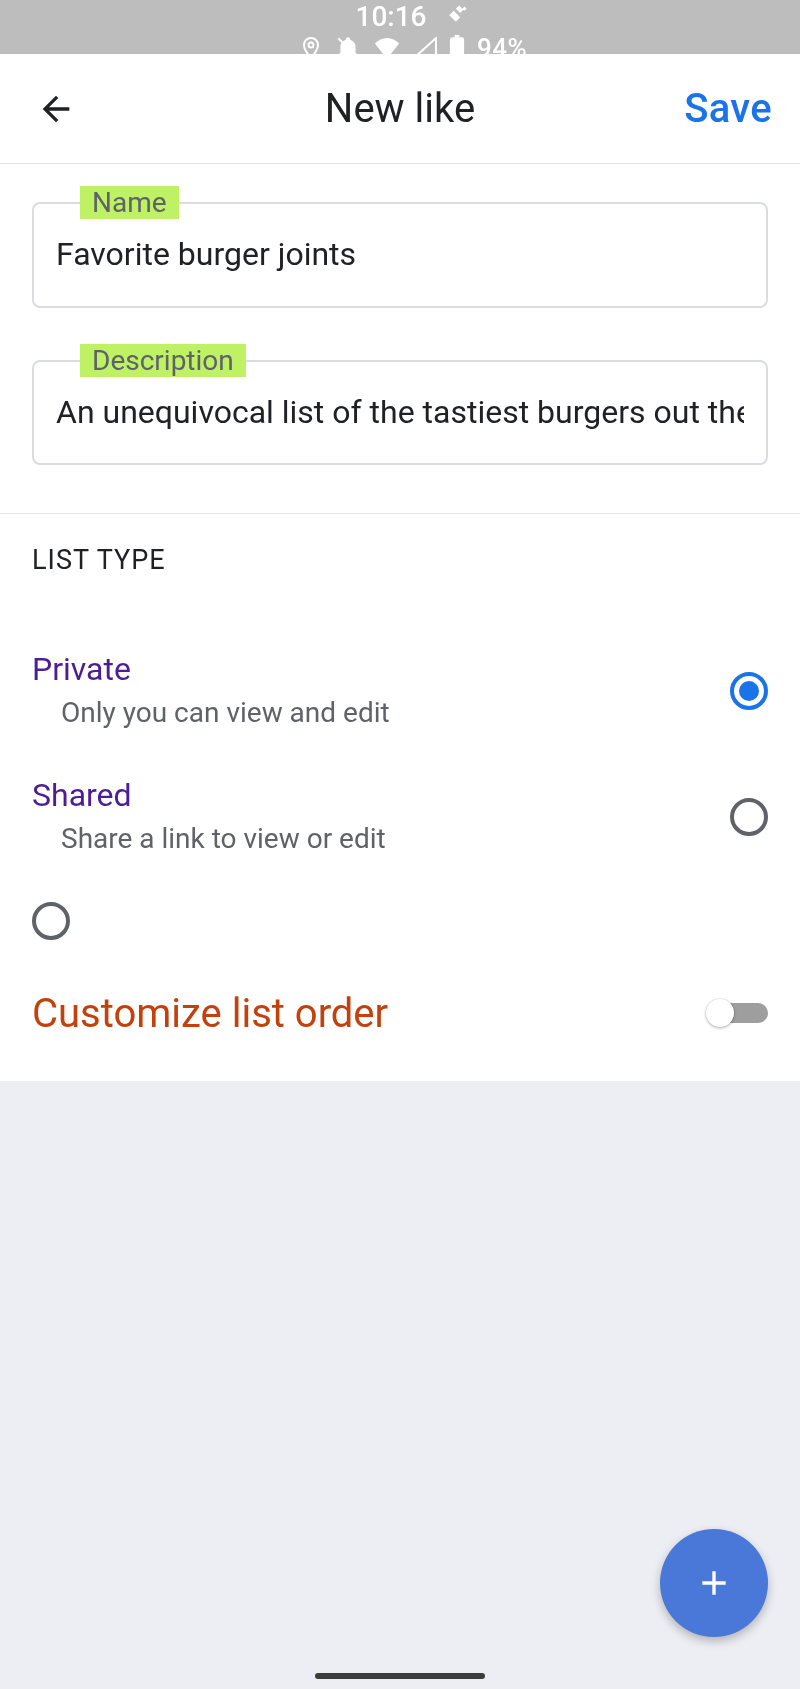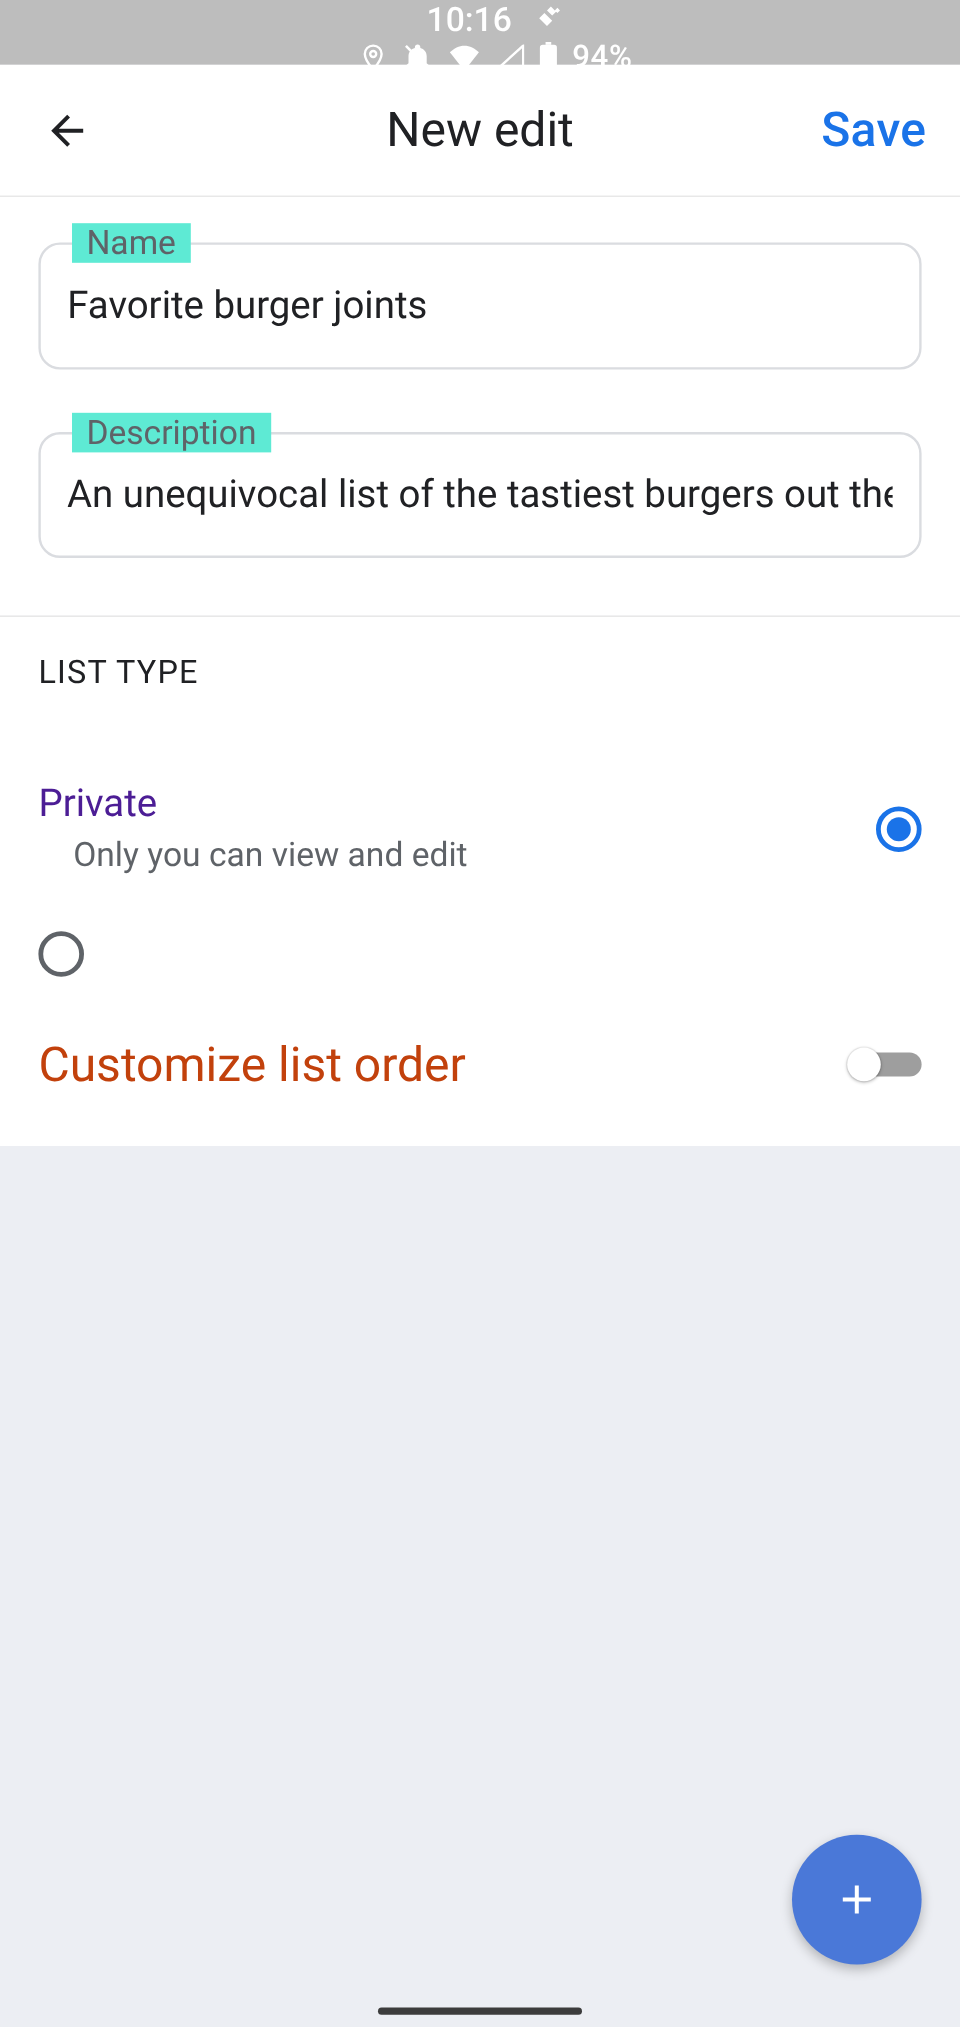--- a/index.html
+++ b/index.html
@@ -61,28 +61,28 @@
       background: #fff;
       padding: 38px 32px 48px 32px;
     }
     .field {
       position: relative;
       margin-bottom: 52px;
     }
     .field:last-child { margin-bottom: 0; }
     .field-border {
       border: 2px solid #dadce0;
-      border-radius: 18px;
+      border-radius: 8px;
       padding: 30px 22px 30px 22px;
     }
     .field-label {
       position: absolute;
       top: -16px;
-      left: 28px;
-      background: #5eead4;
+      left: 48px;
+      background: #bef264;
       padding: 0 12px;
       font-size: 28px;
       color: #5f6368;
     }
     .field-input {
       border: none;
       outline: none;
       width: 100%;
       font-size: 32px;
       color: #202124;
@@ -244,21 +244,21 @@
     <span class="battery-pct">94%</span>
   </div>
 </div>
 
 <div class="app-bar">
   <div class="back-btn">
     <svg width="40" height="40" viewBox="0 0 24 24">
         <path d="M20 11H7.8l5.6-5.6L12 4l-8 8 8 8 1.4-1.4L7.8 13H20v-2z" fill="#202124"></path>
       </svg>
   </div>
-  <div class="title">New edit</div>
+  <div class="title">New like</div>
   <div class="save-btn">Save</div>
 </div>
 
 <div class="form-section">
   <div class="field">
     <span class="field-label">Name</span>
     <div class="field-border">
       <input class="field-input" type="text" value="Favorite burger joints" style="">
     </div>
   </div>
@@ -274,20 +274,27 @@
   <div class="section-heading">LIST TYPE</div>
 
   <div class="radio-row">
     <div class="radio-text">
       <div class="radio-title">Private</div>
       <div class="radio-sub">Only you can view and edit</div>
     </div>
     <div class="radio-circle selected"></div>
   </div>
 
+  <div class="radio-row">
+    <div class="radio-text">
+      <div class="radio-title">Shared</div>
+      <div class="radio-sub">Share a link to view or edit</div>
+    </div>
+    <div class="radio-circle"></div>
+  </div>
 
   <div class="radio-row">
     <div class="radio-circle"></div>
   </div>
 
   <div class="customize-row">
     <div class="customize-label">Customize list order</div>
     <div class="switch">
       <div class="switch-track"></div>
       <div class="switch-thumb"></div>

